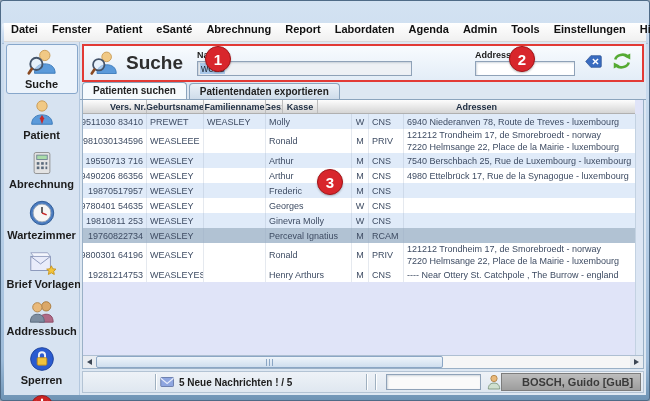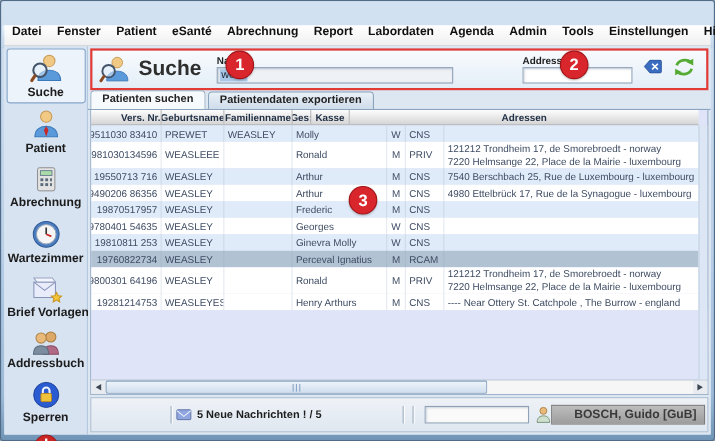--- a/index.html
+++ b/index.html
@@ -83,21 +83,21 @@
   .tbl-hscroll{height:13px;display:flex;align-items:stretch;border-top:1px solid #aebfd2;background:#f0f2f5;}
   .sb-btn{width:13px;display:flex;align-items:center;justify-content:center;background:#e8ecf1;}
   .tri-l{width:0;height:0;border-top:3px solid transparent;border-bottom:3px solid transparent;border-right:5px solid #3c4document;border-right:5px solid #3c4654;}
   .tri-r{width:0;height:0;border-top:3px solid transparent;border-bottom:3px solid transparent;border-left:5px solid #3c4654;}
   .sb-thumb{width:62%;background:linear-gradient(180deg,#eef4fa,#cfdeee);border:1px solid #8ba6c4;border-radius:2px;
     display:flex;align-items:center;justify-content:center;}
   .sb-grip{width:1px;height:7px;background:#8ba6c4;box-shadow:3px 0 0 #8ba6c4,-3px 0 0 #8ba6c4;}
   .sb-track{flex:1;background:#f6f6f6;}
 
   
-  .statusbar{height:32px;margin:2px;border:1px solid #b3c3d4;background:linear-gradient(180deg,#eef2f7,#dfe7f0);
+  .statusbar{height:22px;margin:2px;border:1px solid #b3c3d4;background:linear-gradient(180deg,#eef2f7,#dfe7f0);
     display:flex;align-items:center;}
   .sb-spacer{width:68px;}
   .vsep{width:1px;height:16px;background:#9fb0c0;box-shadow:1px 0 0 #ffffff;margin:0 4px;}
   .msg-text{font-size:10px;font-weight:bold;color:#1e1e1e;margin-left:4px;white-space:nowrap;}
   .flex1{flex:1;}
   .progress-field{width:95px;height:16px;border:1px solid #8fa2b8;background:#fafafa;
     box-shadow:inset 1px 1px 2px rgba(120,140,160,.35);margin:0 6px;}
   .user-badge{width:140px;height:18px;margin-right:2px;background:linear-gradient(180deg,#bdbdbd,#9d9d9d);
     border:1px solid #7d7d7d;color:#3a3a3a;font-size:11px;font-weight:bold;display:flex;align-items:center;padding:0 20px;white-space:nowrap;}
 
@@ -291,20 +291,21 @@
           </div>
           <div class="tbl-body">
 
               <div class="trow stripe">
                 <div class="cell c-vers">19511030 83410</div>
                 <div class="cell c-geb">PREWET</div>
                 <div class="cell c-fam">WEASLEY</div>
                 <div class="cell c-vor">Molly</div>
                 <div class="cell c-ges">W</div>
                 <div class="cell c-kas">CNS</div>
+                <div class="cell c-adr">6940 Niederanven 78, Route de Treves - luxembourg</div>
               </div>
 
               <div class="trow">
                 <div class="cell c-vers">1981030134596</div>
                 <div class="cell c-geb">WEASLEEE</div>
                 <div class="cell c-fam"></div>
                 <div class="cell c-vor">Ronald</div>
                 <div class="cell c-ges">M</div>
                 <div class="cell c-kas">PRIV</div>
                 <div class="cell c-adr">121212 Trondheim 17, de Smorebroedt - norway

